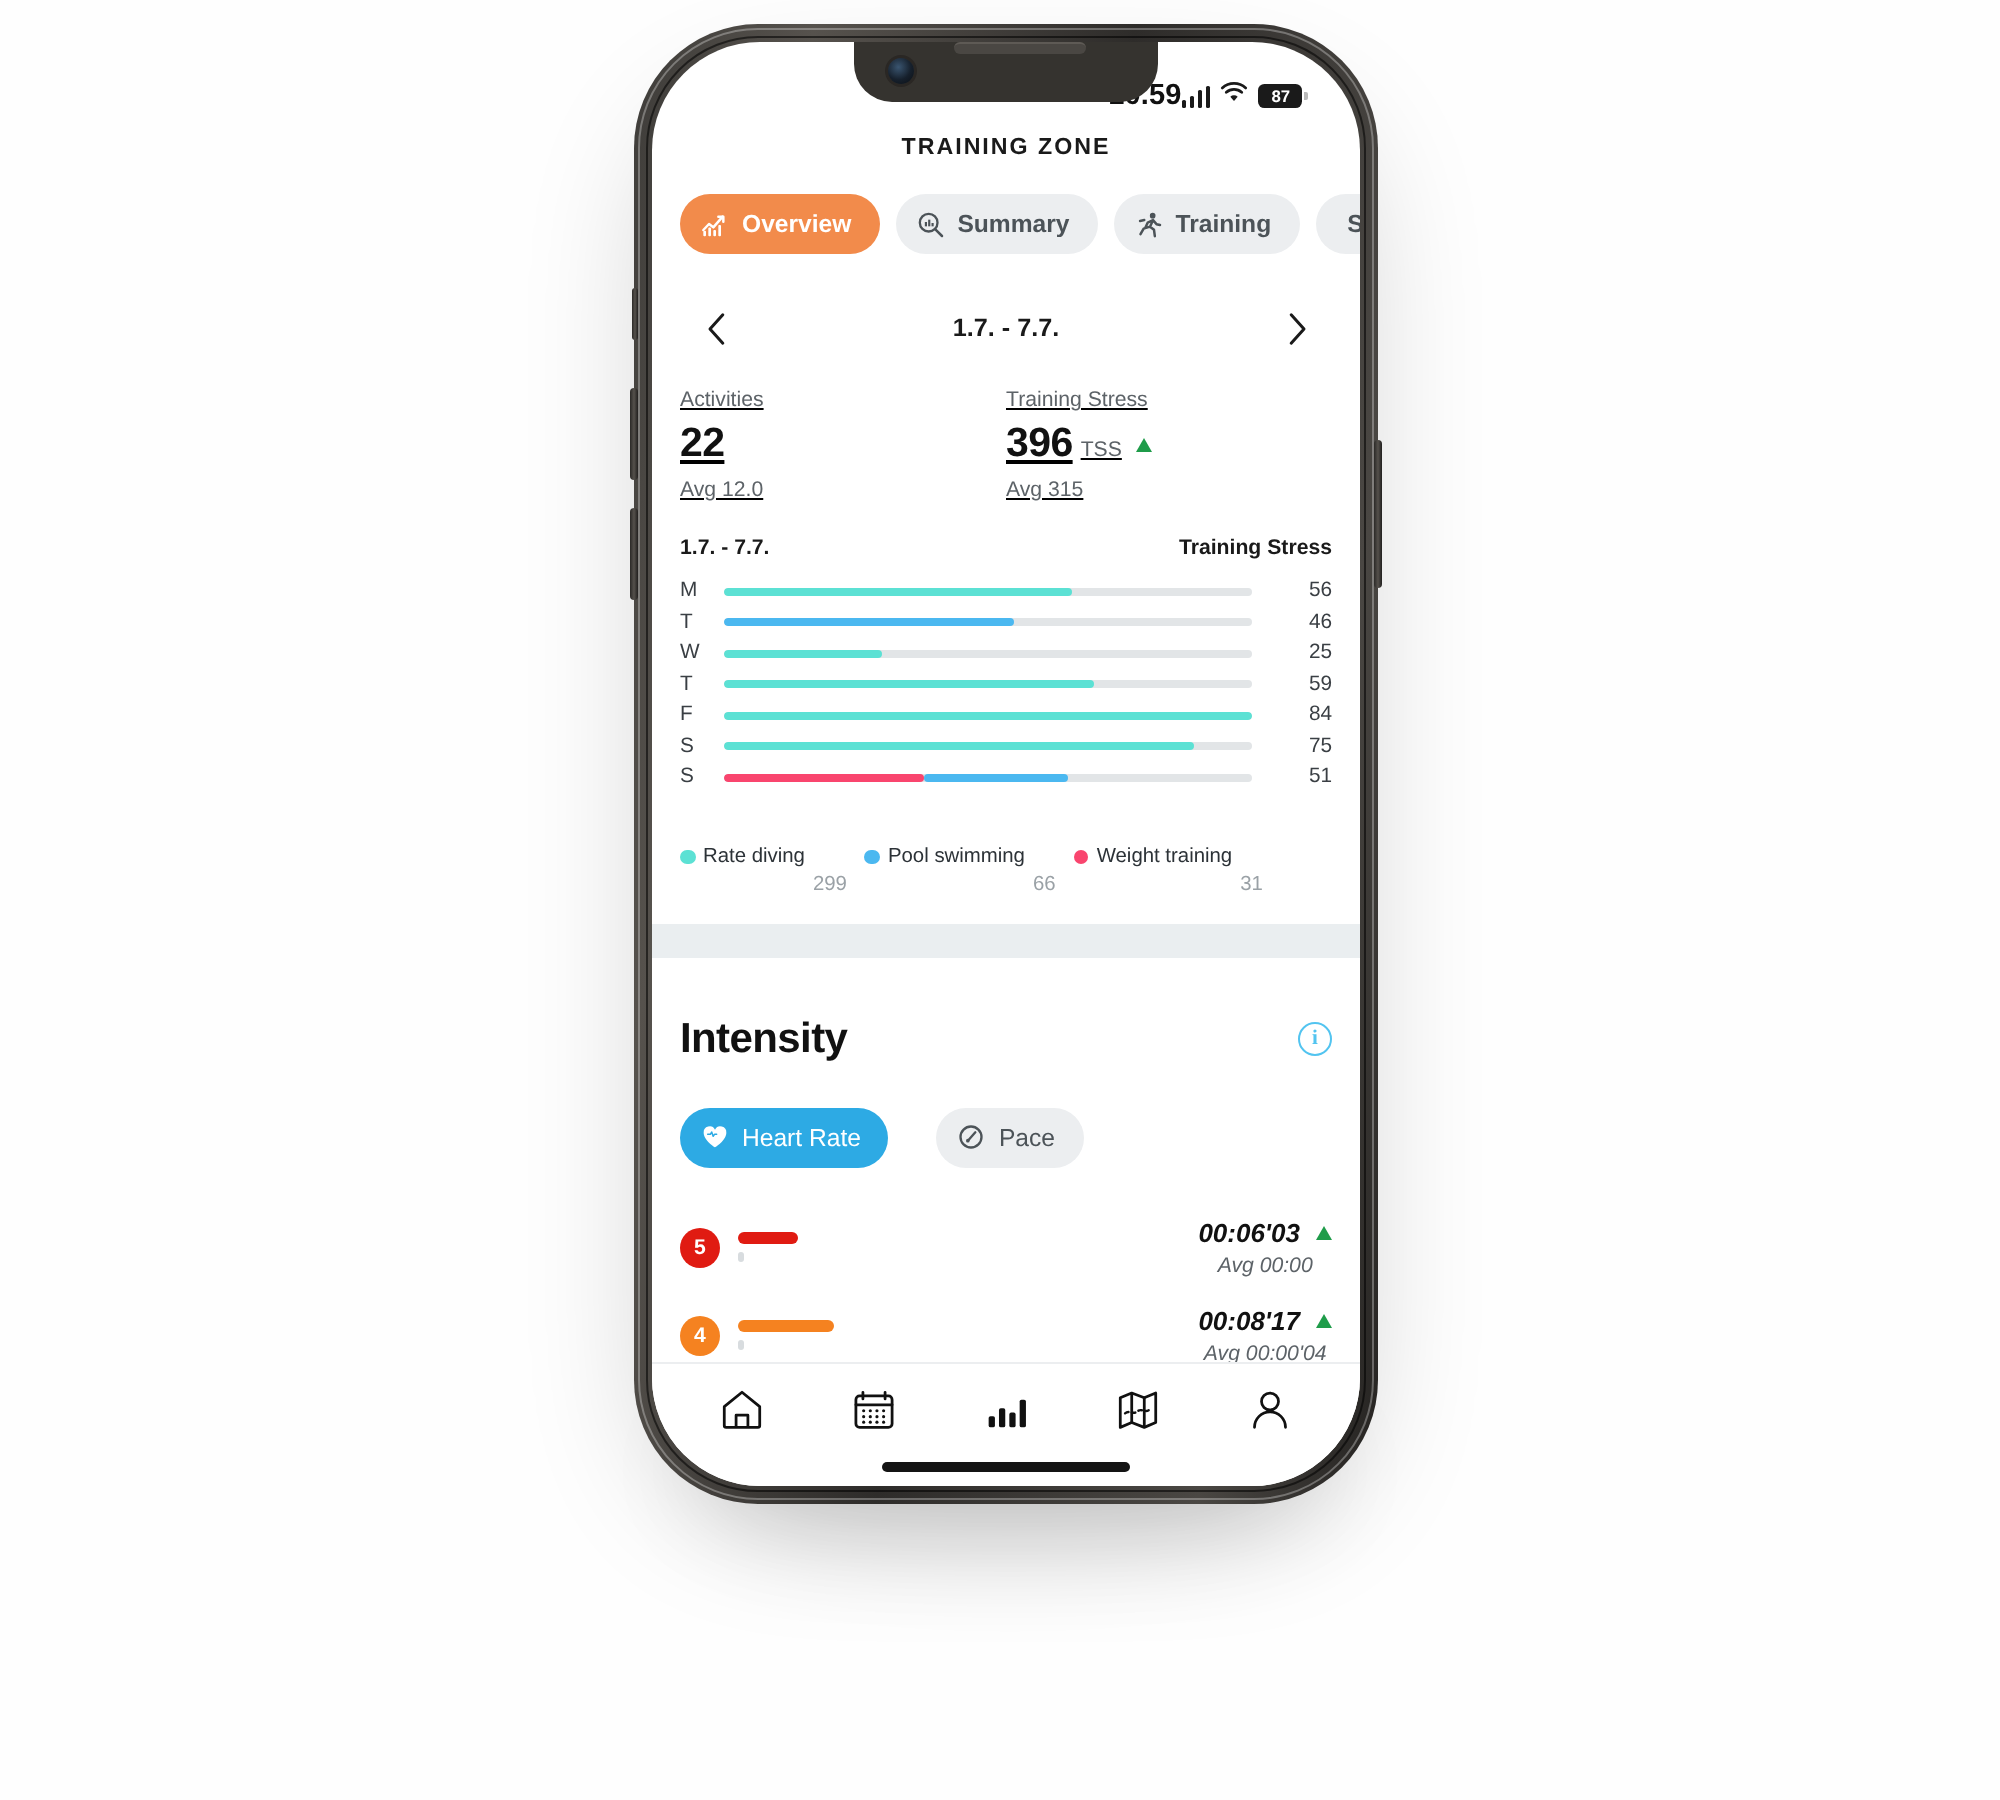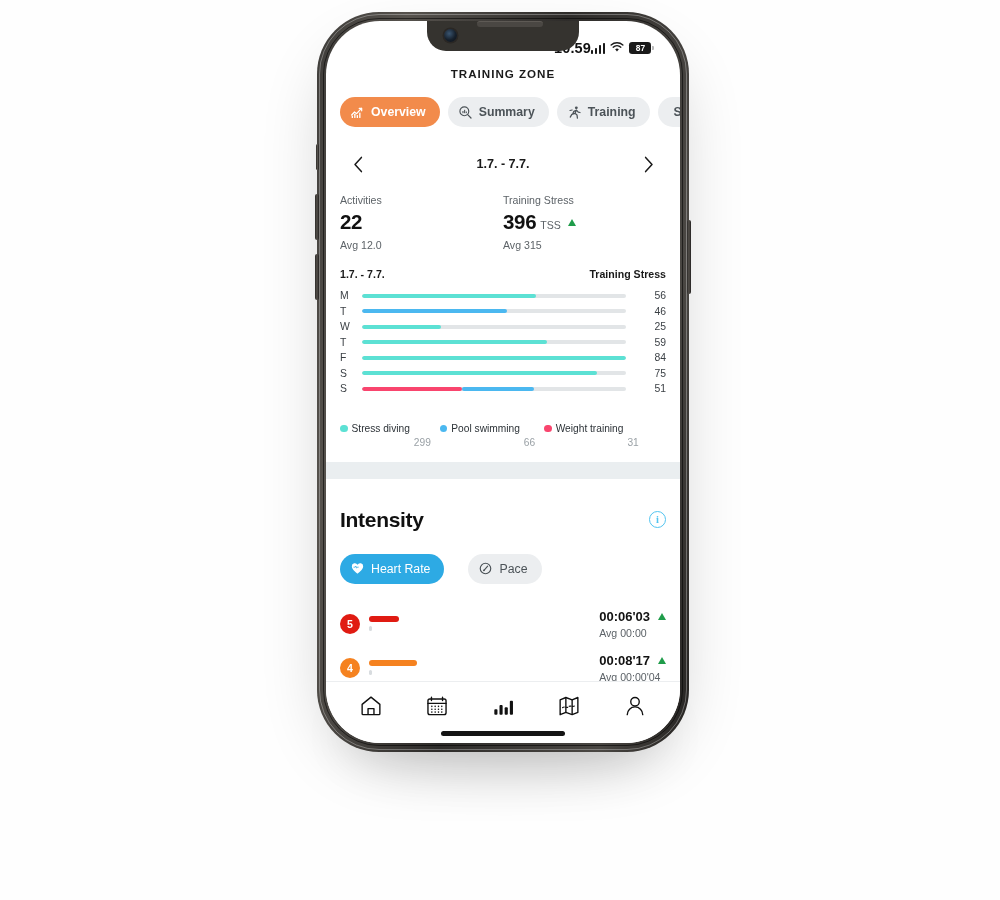--- a/index.html
+++ b/index.html
@@ -117,21 +117,21 @@
 
   
   .weeknav {
     display: flex; align-items: center; justify-content: space-between;
     padding: 0 22px; margin-top: 26px; height: 22px;
   }
   .weeknav .label { font-size: 12.6px; font-weight: 700; color: #1a1a1a; }
   .chev { width: 20px; height: 20px; display: flex; align-items: center; justify-content: center; }
 
   
-  .stats { display: flex; padding: 0 14px; margin-top: 19px; }
+  .stats { display: flex; padding: 0 14px; margin-top: 19px; text-decoration: underline; }
   .stat { flex: 1; }
   .stat:nth-child(3) { flex: 1.05; }
   .stat-label { font-size: 10.6px; color: #5d6368; }
   .stat-value { display: flex; align-items: baseline; gap: 4px; margin-top: 4px; }
   .stat-main { font-size: 20.5px; font-weight: 700; color: #111; letter-spacing: -.3px; }
   .stat-unit { font-size: 10.6px; color: #5d6368; }
   .tri-up { width: 0; height: 0; border-left: 4.6px solid transparent; border-right: 4.6px solid transparent; border-bottom: 7.4px solid #1f9c4a; margin-left: 3px; align-self: center; }
   .stat-avg { font-size: 10.6px; color: #5d6368; margin-top: 5px; }
 
   
@@ -174,21 +174,21 @@
   .zones { margin-top: 18px; }
   .zone { display: flex; align-items: center; height: 44px; }
   .zone-badge {
     width: 20px; height: 20px; border-radius: 50%; flex: 0 0 auto;
     display: flex; align-items: center; justify-content: center;
     color: #fff; font-size: 10.6px; font-weight: 700;
   }
   .zone-bars { margin-left: 9px; flex: 1; }
   .zbar { height: 6px; border-radius: 3px; }
   .zbar.sub { height: 5px; background: #d8dcdf; margin-top: 4px; width: 3px; }
-  .zone-right { text-align: left; }
+  .zone-right { text-align: center; font-style: italic; }
   .zone-time { display: flex; align-items: center; justify-content: flex-end; gap: 5px; }
   .zone-time .t { font-size: 13px; font-weight: 700; color: #111; }
   .zone-avg { font-size: 10.6px; color: #5d6368; margin-top: 3px; }
 
   
   .botnav {
     position: absolute; left: 0; bottom: 0; width: 100%; height: 62px;
     background: #fff; border-top: 1px solid #eceef0;
     display: flex; align-items: center; justify-content: space-around;
     padding: 0 12px 10px;
@@ -376,21 +376,21 @@
               <div class="row-track">
                 <div class="seg" style="width: 38%; background: rgb(249, 69, 110);"></div>
                 <div class="seg" style="width: 27%; background: rgb(75, 184, 240);"></div>
               </div>
               <div class="row-val">51</div>
             </div>
           </div>
         <div class="legend" id="chart-legend">
             <div class="leg">
               <span class="leg-dot" style="background: rgb(92, 225, 212);"></span>
-              <span class="leg-name">Stress diving</span>
+              <span class="leg-name">Rate diving</span>
               <span class="leg-val">299</span>
             </div>
             <div class="leg">
               <span class="leg-dot" style="background: rgb(75, 184, 240);"></span>
               <span class="leg-name">Pool swimming</span>
               <span class="leg-val">66</span>
             </div>
             <div class="leg">
               <span class="leg-dot" style="background: rgb(249, 69, 110);"></span>
               <span class="leg-name">Weight training</span>

